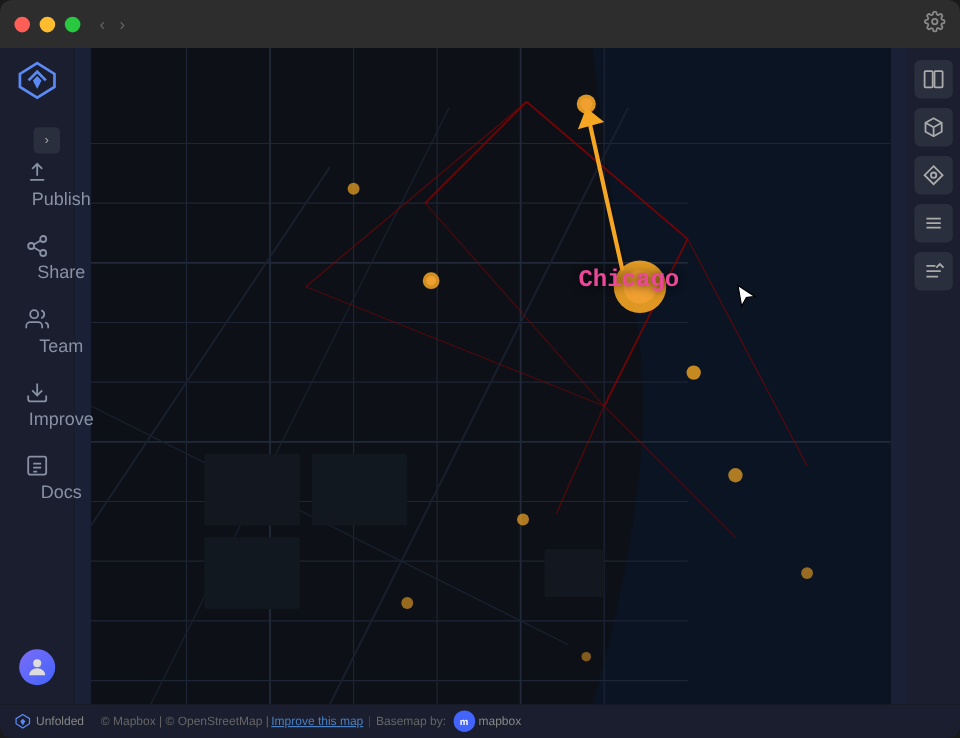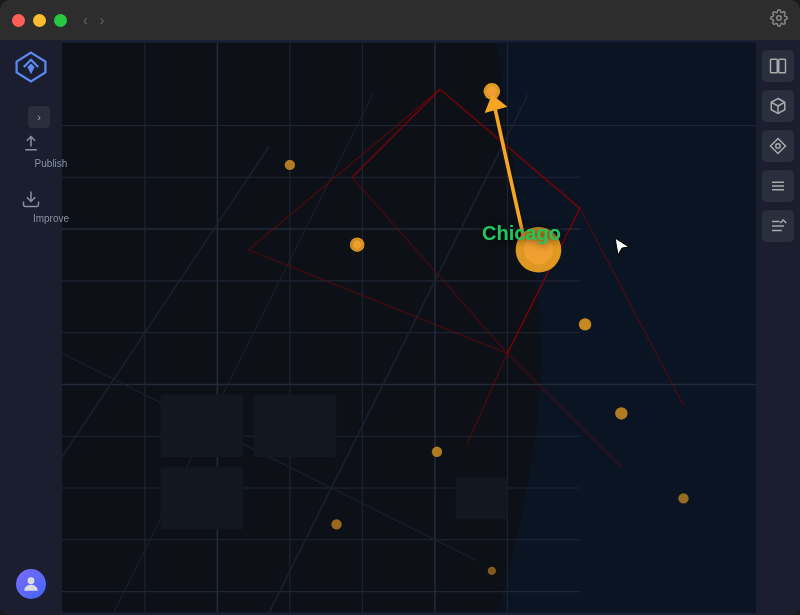--- a/index.html
+++ b/index.html
@@ -18,35 +18,35 @@
     .gear-btn { color: #888; font-size: 16px; cursor: pointer; }
 
     
     .main-layout { display: flex; flex: 1; overflow: hidden; }
 
     
     .sidebar { width: 62px; background: #1a1e2e; display: flex; flex-direction: column; align-items: center; padding: 8px 0; flex-shrink: 0; z-index: 10; }
     .sidebar-logo { width: 38px; height: 38px; display: flex; align-items: center; justify-content: center; margin-bottom: 8px; }
     .sidebar-item { display: flex; flex-direction: column; align-items: center; justify-content: center; width: 100%; padding: 10px 4px; cursor: pointer; color: #8892a4; font-size: 10px; gap: 4px; }
     .sidebar-item svg { width: 20px; height: 20px; }
-    .sidebar-item span { font-size: 10px; margin-left: 40px; }
+    .sidebar-item span { font-size: 15px; margin-left: 40px; }
     .sidebar-spacer { flex: 1; }
     .sidebar-avatar { width: 30px; height: 30px; border-radius: 50%; background: #5a4a8a; overflow: hidden; margin-bottom: 8px; display: flex; align-items: center; justify-content: center; }
 
     
     .map-container { flex: 1; position: relative; background: #1a2035; overflow: hidden; }
 
     
     .map-svg { position: absolute; inset: 0; width: 100%; height: 100%; }
 
     
     .sidebar-toggle { position: absolute; top: 12px; left: 8px; width: 24px; height: 24px; background: #2a2f3e; border-radius: 4px; display: flex; align-items: center; justify-content: center; cursor: pointer; color: #aaa; font-size: 12px; z-index: 5; }
 
     
-    .chicago-label { position: absolute; top: 182px; left: 420px; color: #22c55e; font-size: 20px; font-weight: 600; text-shadow: 0 0 8px rgba(0,0,0,0.8); pointer-events: none; }
+    .chicago-label { position: absolute; top: 182px; left: 420px; color: #ec4899; font-size: 20px; font-weight: 600; text-shadow: 0 0 8px rgba(0,0,0,0.8); pointer-events: none; font-family: Liberation Mono, monospace; }
 
     
     .cursor { position: absolute; top: 195px; left: 548px; pointer-events: none; z-index: 20; }
     .cursor svg { width: 24px; height: 24px; }
 
     
     .right-toolbar { width: 44px; background: #1a1e2e; display: flex; flex-direction: column; align-items: center; padding: 8px 0; gap: 4px; flex-shrink: 0; }
     .rt-btn { width: 32px; height: 32px; background: #2a2f3e; border-radius: 5px; display: flex; align-items: center; justify-content: center; cursor: pointer; color: #aaa; margin: 2px 0; }
 
     
@@ -98,31 +98,59 @@
         ›
       </div>
 
       <div class="sidebar-item">
         <svg viewBox="0 0 24 24" fill="none" stroke="currentColor" stroke-width="1.8">
           <path d="M12 3v12M7 8l5-5 5 5M5 19h14"></path>
         </svg>
         <span>Publish</span>
       </div>
 
-
+      <div class="sidebar-item">
+        <svg viewBox="0 0 24 24" fill="none" stroke="currentColor" stroke-width="1.8">
+          <circle cx="18" cy="5" r="3"></circle>
+            <circle cx="6" cy="12" r="3"></circle>
+            <circle cx="18" cy="19" r="3"></circle>
+          <line x1="8.59" y1="13.51" x2="15.42" y2="17.49"></line>
+          <line x1="15.41" y1="6.51" x2="8.59" y2="10.49"></line>
+        </svg>
+        <span>Share</span>
+      </div>
+
+      <div class="sidebar-item">
+        <svg viewBox="0 0 24 24" fill="none" stroke="currentColor" stroke-width="1.8">
+          <path d="M17 21v-2a4 4 0 0 0-4-4H5a4 4 0 0 0-4 4v2"></path>
+          <circle cx="9" cy="7" r="4"></circle>
+          <path d="M23 21v-2a4 4 0 0 0-3-3.87"></path>
+          <path d="M16 3.13a4 4 0 0 1 0 7.75"></path>
+        </svg>
+        <span>Team</span>
+      </div>
 
       <div class="sidebar-item">
         <svg viewBox="0 0 24 24" fill="none" stroke="currentColor" stroke-width="1.8">
           <path d="M21 15v4a2 2 0 0 1-2 2H5a2 2 0 0 1-2-2v-4"></path>
           <polyline points="7 10 12 15 17 10"></polyline>
           <line x1="12" y1="15" x2="12" y2="3"></line>
         </svg>
         <span>Improve</span>
       </div>
 
+      <div class="sidebar-item">
+        <svg viewBox="0 0 24 24" fill="none" stroke="currentColor" stroke-width="1.8">
+          <rect x="3" y="3" width="18" height="18" rx="2"></rect>
+          <line x1="8" y1="10" x2="16" y2="10"></line>
+          <line x1="8" y1="14" x2="16" y2="14"></line>
+          <line x1="8" y1="18" x2="12" y2="18"></line>
+        </svg>
+        <span>Docs</span>
+      </div>
 
       <div class="sidebar-spacer"></div>
 
 
       <div class="sidebar-avatar" style="background: linear-gradient(135deg, #7b6cf6, #4264fb);">
         <svg width="20" height="20" viewBox="0 0 24 24" fill="#ddd">
           <circle cx="12" cy="8" r="4"></circle>
           <path d="M4 20c0-4 3.6-7 8-7s8 3 8 7"></path>
         </svg>
       </div>
@@ -242,13 +270,30 @@
         <svg width="18" height="18" viewBox="0 0 24 24" fill="none" stroke="currentColor" stroke-width="2">
           <line x1="4" y1="6" x2="14" y2="6"></line>
           <line x1="4" y1="12" x2="20" y2="12"></line>
           <line x1="4" y1="18" x2="17" y2="18"></line>
           <polyline points="16 3 20 7 16 11" transform="rotate(-90, 18, 6)"></polyline>
         </svg>
       </div>
     </div>
   </div>
 
+  <div class="bottom-bar">
+    <div class="logo-small">
+      <svg width="14" height="14" viewBox="0 0 40 40" fill="none">
+        <polygon points="20,4 36,14 36,26 20,36 4,26 4,14" fill="none" stroke="#5b8af5" stroke-width="3"></polygon>
+        <path d="M14 20 L20 14 L26 20 L20 30 Z" fill="#5b8af5"></path>
+      </svg>
+      <span style="color:#888;font-size:10px;">Unfolded</span>
+    </div>
+    <span style="margin-left:12px;">© Mapbox | © OpenStreetMap |</span>
+    <span class="improve-link">Improve this map</span>
+    <span class="bottom-separator">|</span>
+    <span>Basemap by:</span>
+    <div class="mapbox-logo" style="margin-left:4px;">
+      <div class="mapbox-icon">m</div>
+      <span>mapbox</span>
+    </div>
+  </div>
 </div>
 
 </body></html>

